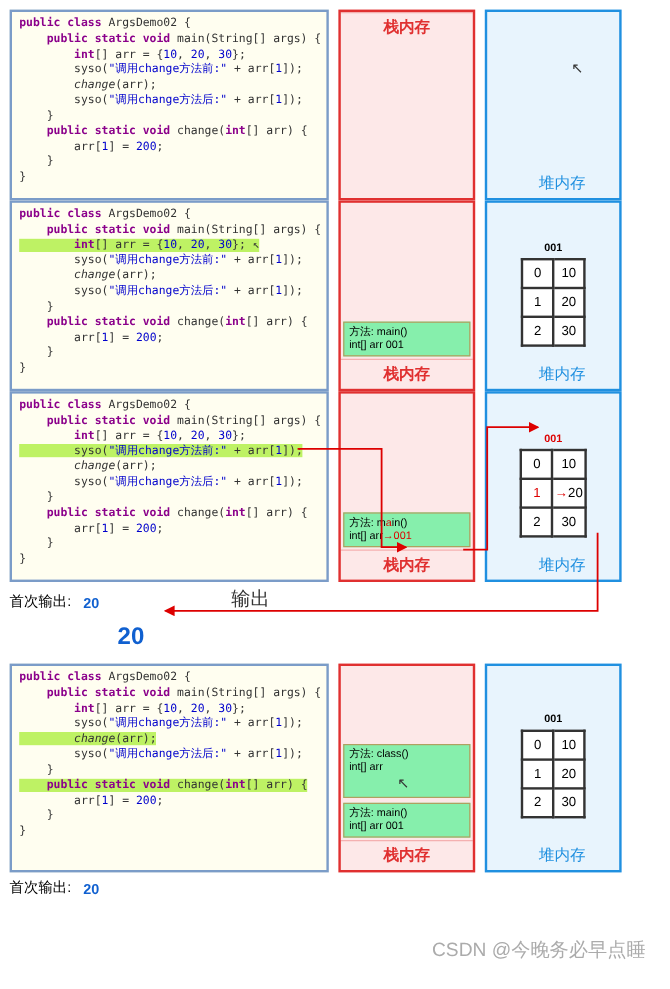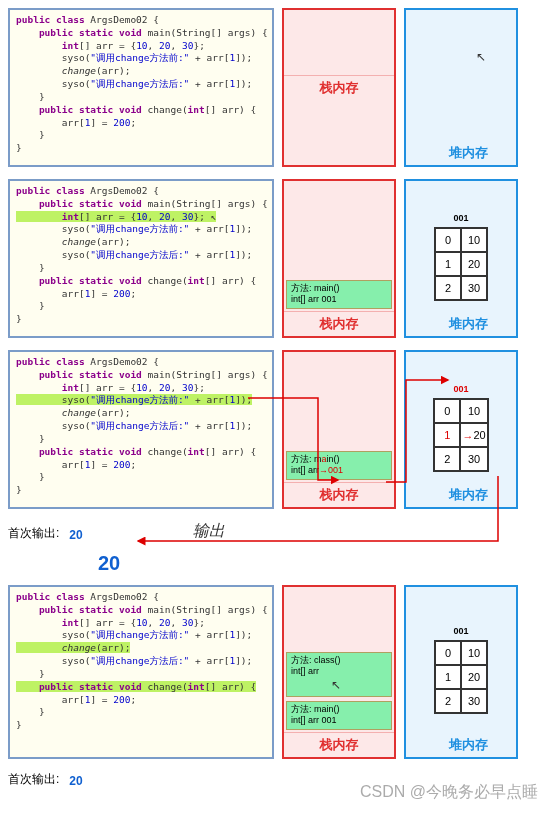--- a/index.html
+++ b/index.html
@@ -6,21 +6,20 @@
     margin: 0;
     padding: 8px;
     font-family: "Microsoft YaHei", Arial, sans-serif;
     font-size: 10px;
     background: white;
     width: 542px;
   }
   .row {
     display: flex;
     gap: 8px;
-    margin-bottom: 12px;
     position: relative;
   }
   .code-box {
     border: 2px solid #7b9cc8;
     background: #fffef0;
     padding: 4px 6px;
     width: 250px;
     font-family: Consolas, monospace;
     font-size: 9.5px;
     line-height: 1.35;
@@ -32,21 +31,21 @@
   .str { color: #0000cc; }
   .hl-line { background: #bef264; }
   
   .stack-box {
     border: 2px solid #e03030;
     background: #fde8e8;
     width: 110px;
     position: relative;
     display: flex;
     flex-direction: column;
-    justify-content: center;
+    justify-content: flex-start;
   }
   .heap-box {
     border: 2px solid #2090e0;
     background: #e8f4fd;
     width: 110px;
     position: relative;
     display: flex;
     flex-direction: column;
     align-items: center;
     justify-content: center;
@@ -54,21 +53,21 @@
   .stack-label {
     color: #e03030;
     font-weight: bold;
     font-size: 13px;
     text-align: center;
     padding: 3px 0;
     border-top: 1px solid rgba(224,48,48,0.3);
   }
   .heap-label {
     color: #2090e0;
-    font-weight: bold;
+    font-weight: normal;
     font-size: 13px;
     text-align: center;
     padding: 3px 0;
     position: absolute;
     bottom: 0;
     left: 15px;
     right: 0;
   }
   .frame {
     border: 1px solid #b0a060;
@@ -109,21 +108,20 @@
     font-size: 20px;
     color: #1060d0;
     font-weight: bold;
     margin-left: 90px;
     position: relative;
   }
   .out-text {
     font-size: 16px;
     color: #333;
     margin-left: 20px;
-    font-style: italic;
   }
   .watermark {
     position: absolute;
     bottom: 21px;
     right: 20px;
     color: #888;
     font-size: 16px;
     opacity: 0.7;
   }
   .cursor {

